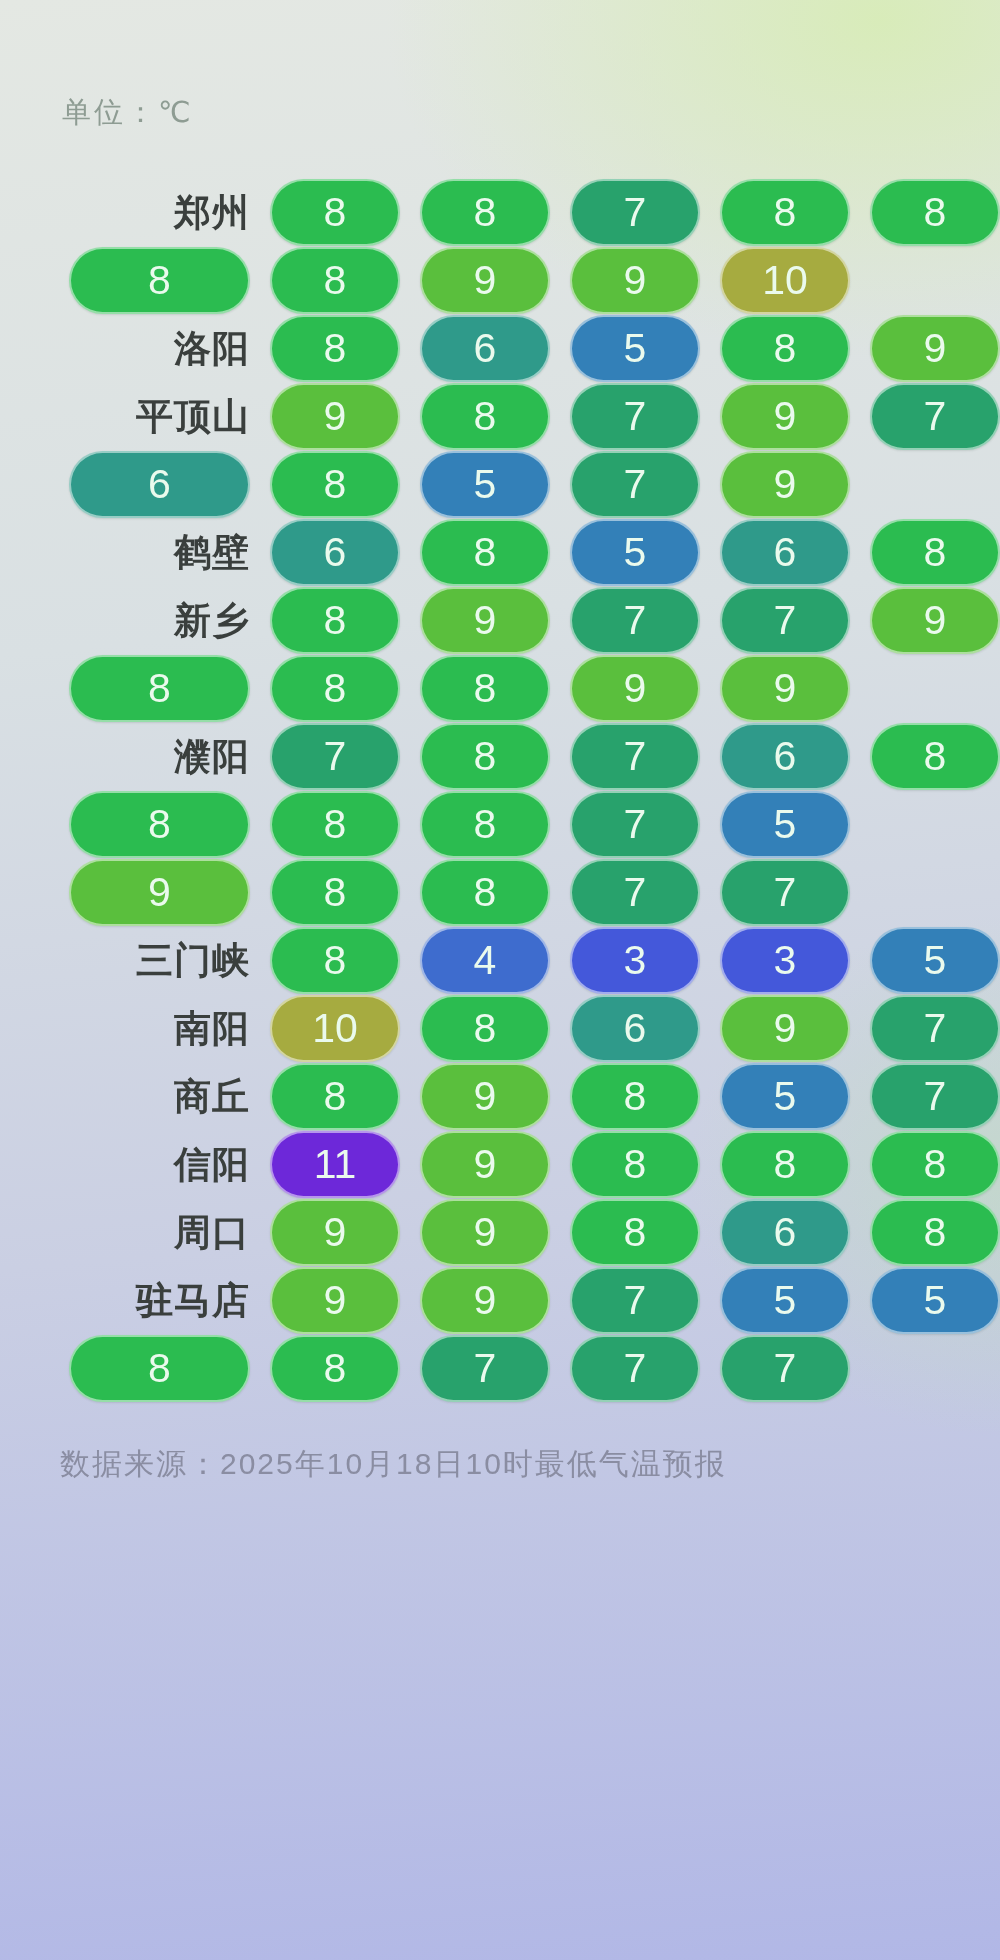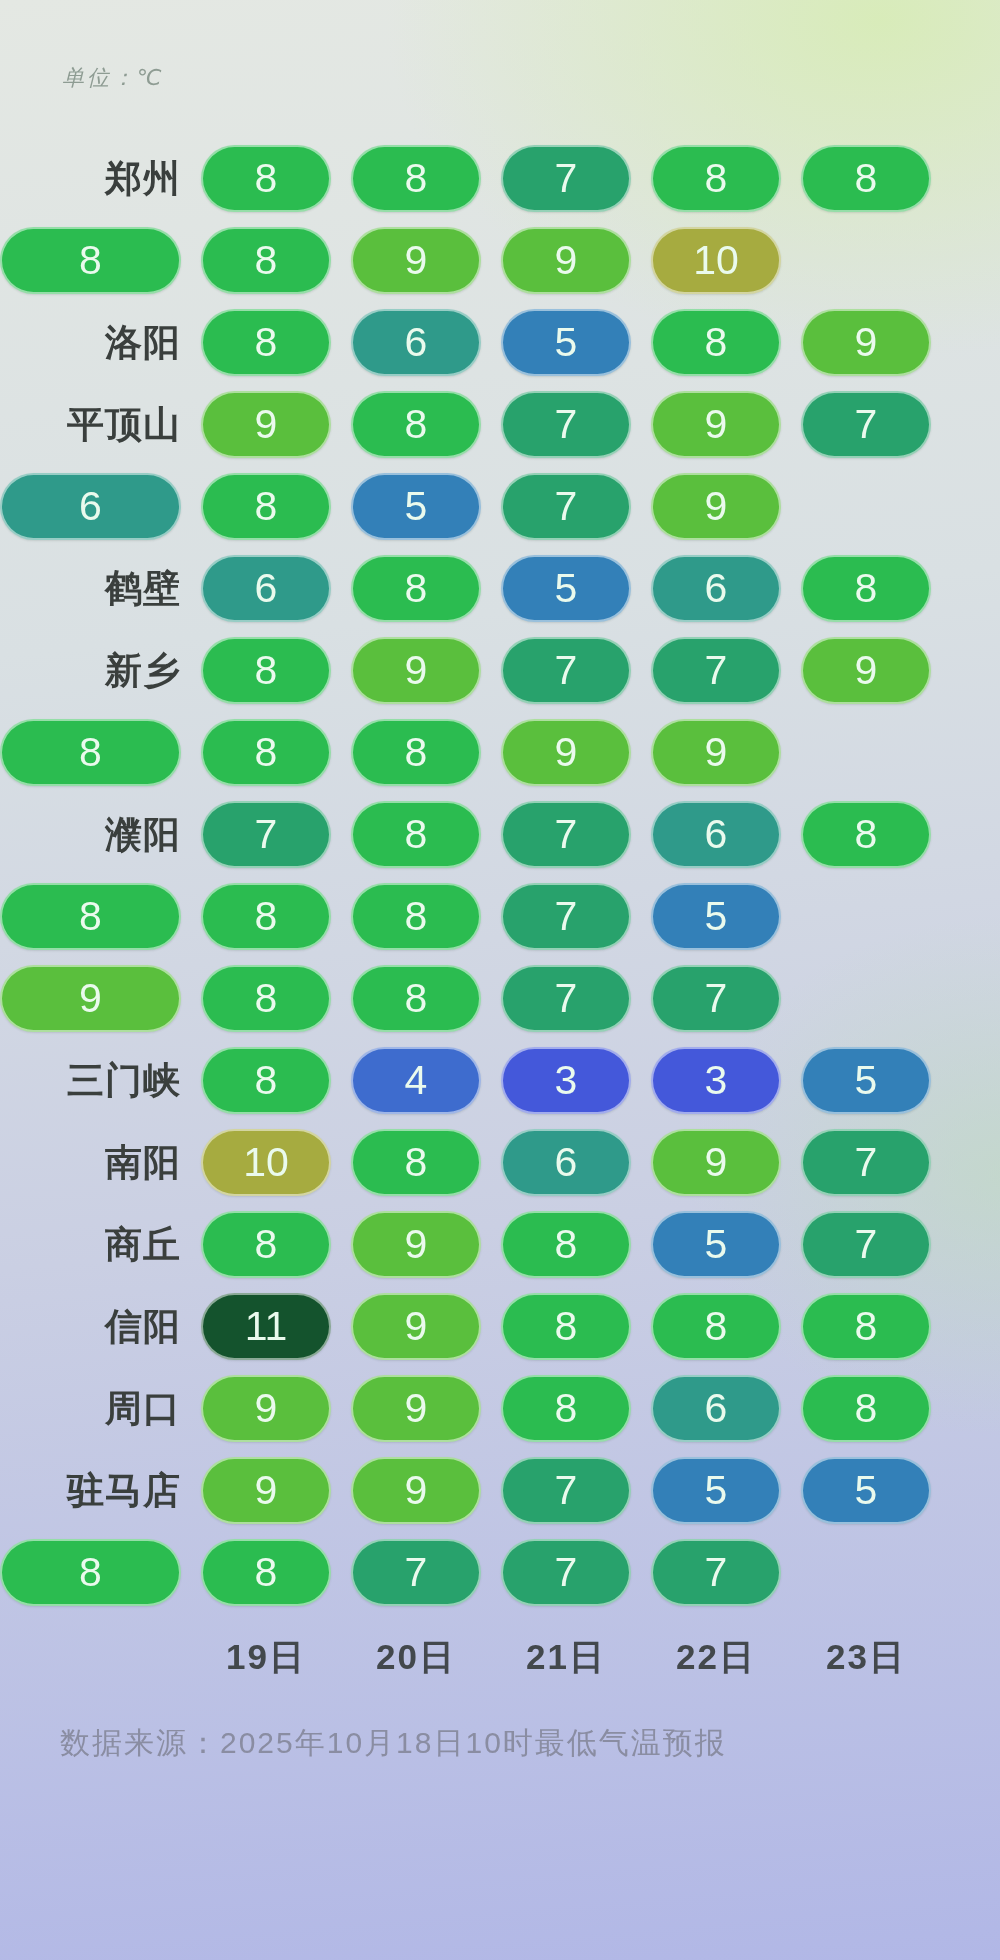--- a/index.html
+++ b/index.html
@@ -12,26 +12,26 @@
       linear-gradient(175deg,#e4e8e3 0%,#d9e0e3 32%,#cacfe3 62%,#b1b7e6 100%);
     overflow:hidden;
   }
   .page{width:1000px;height:1960px;position:relative;}
   .title{
     margin-top:48px;text-align:center;
     font-size:66px;line-height:79px;font-weight:900;
     color:#2c302d;letter-spacing:1px;
   }
   .unit{
-    margin:61px 0 0 62px;
-    font-size:22px;line-height:34px;color:#8e9c93;letter-spacing:3px;font-style:italic;
+    margin:95px 0 0 62px;
+    font-size:29px;line-height:34px;color:#8e9c93;letter-spacing:3px;
   }
   .grid{
     margin-top:50px;
-    display:flex;flex-direction:column;row-gap:15px;
+    display:flex;flex-direction:column;row-gap:1px;align-items:flex-end;
   }
   .row{
     display:grid;
     grid-template-columns:181px repeat(5,130px);
     column-gap:20px;align-items:center;
   }
   .city{
     text-align:right;font-size:37px;font-weight:600;color:#3a3f3d;
     letter-spacing:1px;white-space:nowrap;
   }
@@ -167,21 +167,21 @@
     <div class="row">
       <div class="city">商丘</div>
       <div class="pill" style="background: rgb(43, 188, 80);">8</div>
       <div class="pill" style="background: rgb(90, 191, 61);">9</div>
       <div class="pill" style="background: rgb(43, 188, 80);">8</div>
       <div class="pill" style="background: rgb(51, 128, 184);">5</div>
       <div class="pill" style="background: rgb(40, 162, 108);">7</div>
     </div>
     <div class="row">
       <div class="city">信阳</div>
-      <div class="pill" style="background: #14532d;">11</div>
+      <div class="pill" style="background: #6d28d9;">11</div>
       <div class="pill" style="background: rgb(90, 191, 61);">9</div>
       <div class="pill" style="background: rgb(43, 188, 80);">8</div>
       <div class="pill" style="background: rgb(43, 188, 80);">8</div>
       <div class="pill" style="background: rgb(43, 188, 80);">8</div>
     </div>
     <div class="row">
       <div class="city">周口</div>
       <div class="pill" style="background: rgb(90, 191, 61);">9</div>
       <div class="pill" style="background: rgb(90, 191, 61);">9</div>
       <div class="pill" style="background: rgb(43, 188, 80);">8</div>
@@ -198,24 +198,16 @@
     </div>
     <div class="row">
       <div class="pill" style="background: rgb(43, 188, 80);">8</div>
       <div class="pill" style="background: rgb(43, 188, 80);">8</div>
       <div class="pill" style="background: rgb(40, 162, 108);">7</div>
       <div class="pill" style="background: rgb(40, 162, 108);">7</div>
       <div class="pill" style="background: rgb(40, 162, 108);">7</div>
     </div>
   </div>
 
-  <div class="dates">
-    <div class="date-cell"></div>
-    <div class="date-cell">19日</div>
-    <div class="date-cell">20日</div>
-    <div class="date-cell">21日</div>
-    <div class="date-cell">22日</div>
-    <div class="date-cell">23日</div>
-  </div>
 
   <div class="footer">数据来源：2025年10月18日10时最低气温预报</div>
 
 </div>
 
 </body></html>

